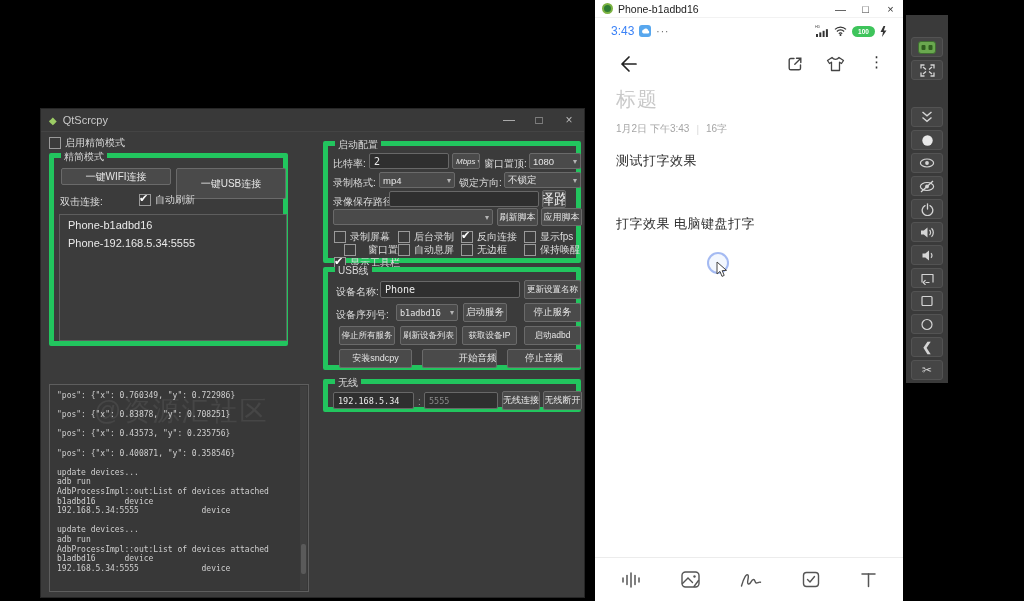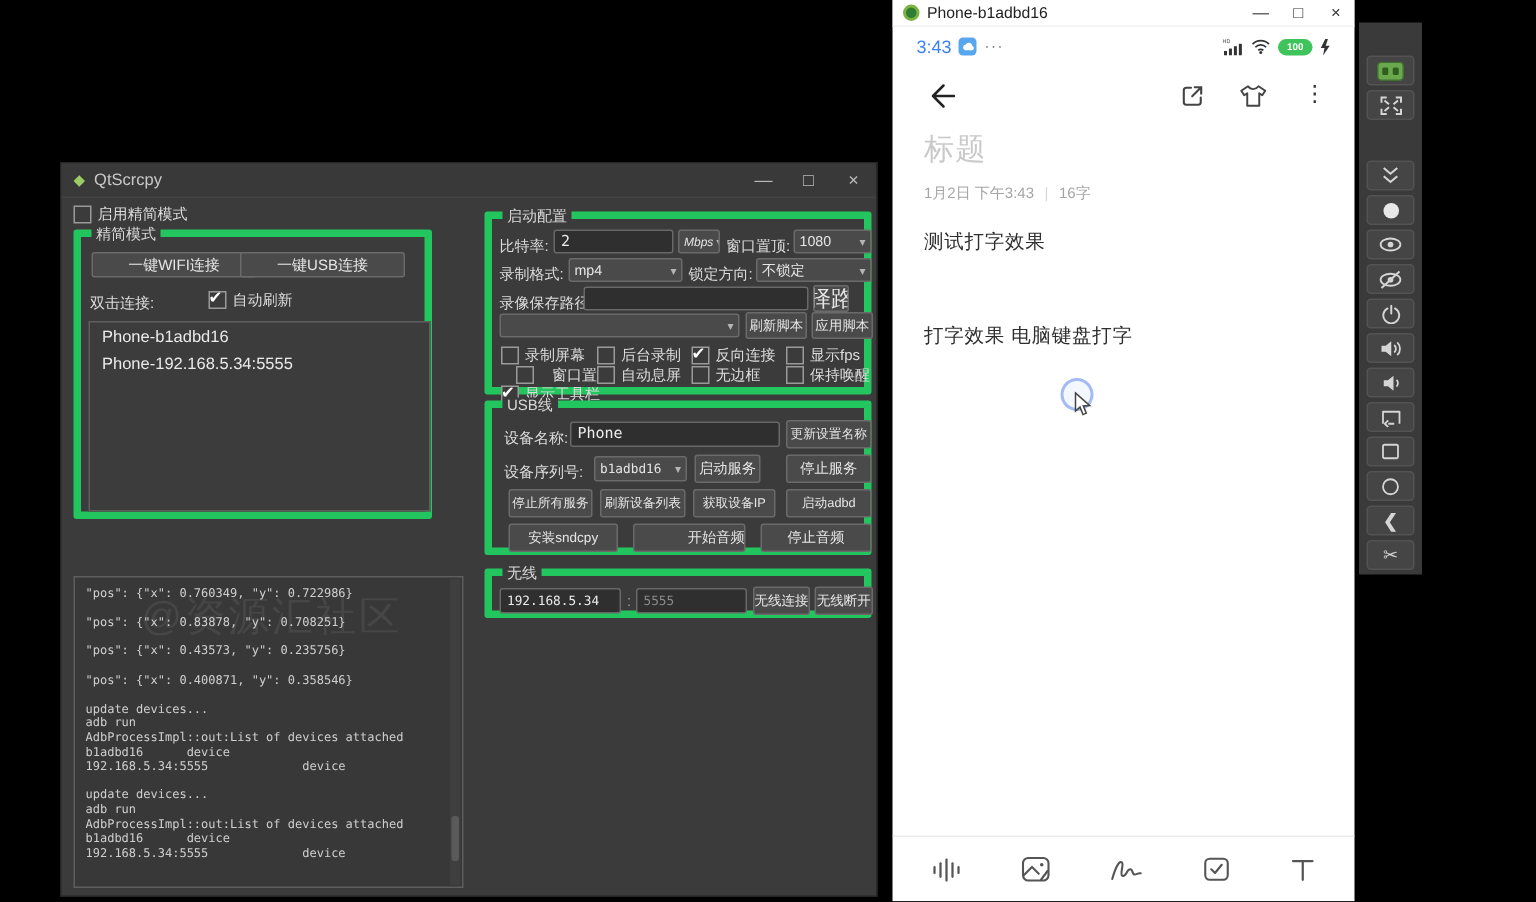--- a/index.html
+++ b/index.html
@@ -92,21 +92,21 @@
     </div>
 
     <div class="cbrow" style="left:8px;top:27px;">
       <span class="cb"></span>
       <span class="cblabel">启用精简模式</span>
     </div>
 
     <div class="groupbox" style="left:8px;top:44px;width:239px;height:193px;">
       <span class="gb-title">精简模式</span>
       <div class="btn" style="left:7px;top:10px;width:110px;height:17px;">一键WIFI连接</div>
-      <div class="btn" style="left:106px;top:10px;width:110px;height:17px;">一键USB连接</div>
+      <div class="btn" style="left:122px;top:10px;width:110px;height:31px;">一键USB连接</div>
       <span class="lbl" style="left:6px;top:37px;">双击连接:</span>
       <div class="cbrow" style="left:85px;top:35px;">
         <span class="cb on"></span>
         <span class="cblabel">自动刷新</span>
       </div>
       <div id="device-list" style="left:5px;top:56px;width:228px;height:127px;">
         <div class="dev-item">Phone-b1adbd16</div>
         <div class="dev-item">Phone-192.168.5.34:5555</div>
       </div>
     </div>

